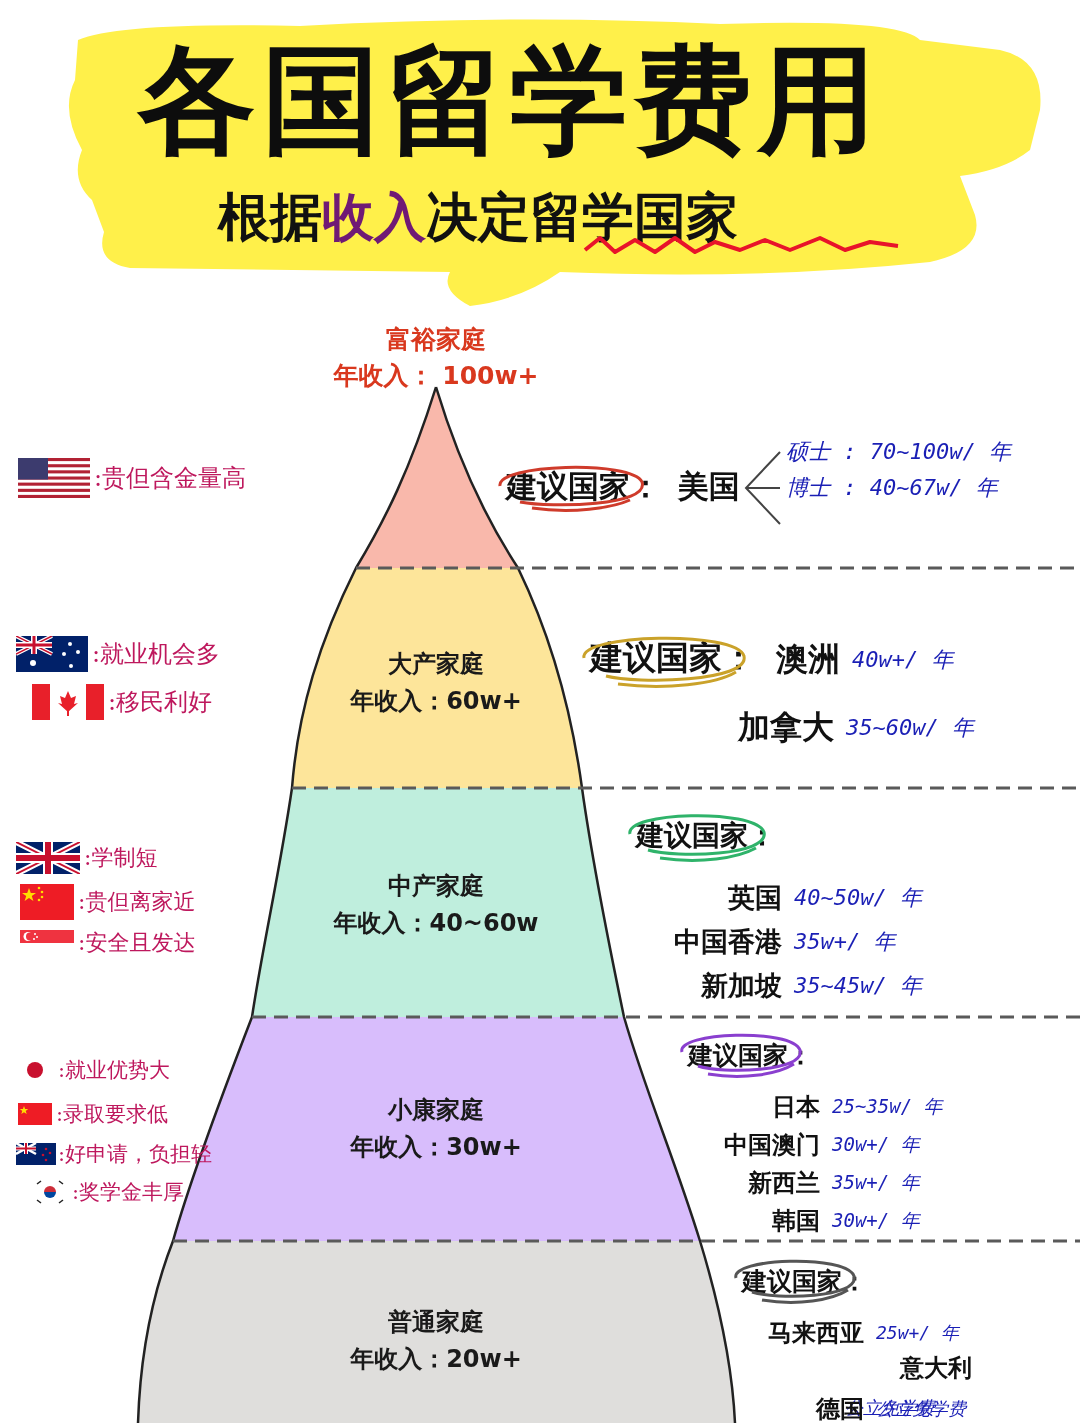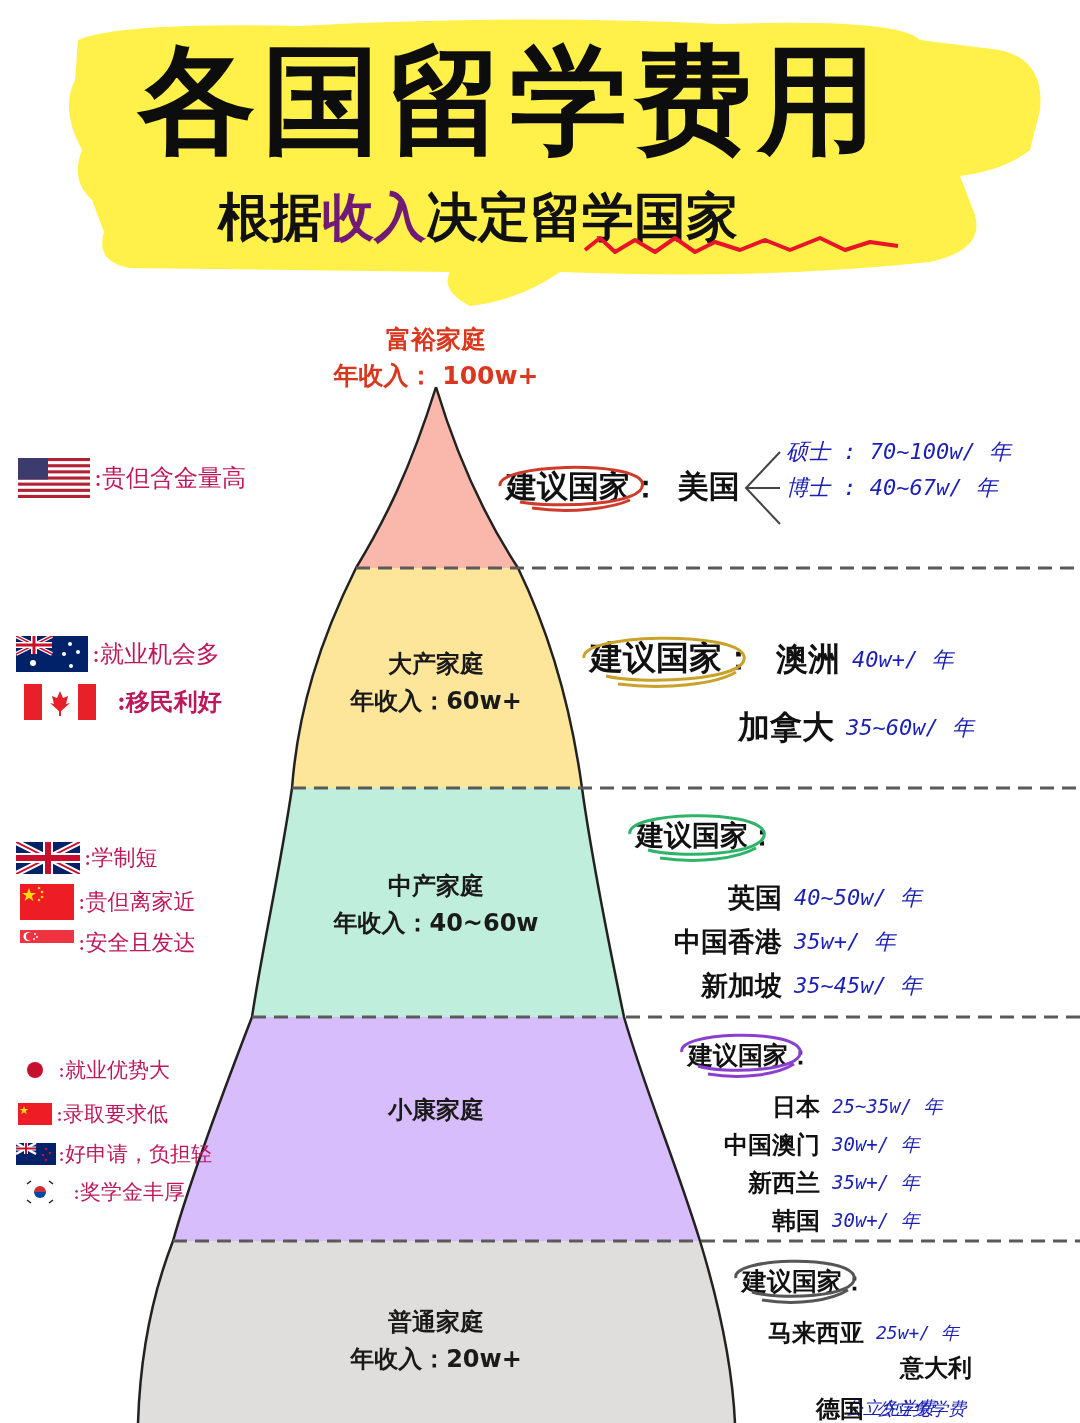--- a/index.html
+++ b/index.html
@@ -65,20 +65,21 @@
 <div class="abs tier-label" style="left:286px;top:646px;">
   <div>大产家庭</div>
   <div>年收入：60w+</div>
 </div>
 <div class="abs tier-label" style="left:286px;top:868px;">
   <div>中产家庭</div>
   <div>年收入：40~60w</div>
 </div>
 <div class="abs tier-label" style="left:286px;top:1092px;">
   <div>小康家庭</div>
+  <div>年收入：30w+</div>
 </div>
 <div class="abs tier-label" style="left:286px;top:1304px;">
   <div>普通家庭</div>
   <div>年收入：20w+</div>
 </div>
 
 <div class="abs rec" style="left:506px;top:466px;">
   <span class="circled">
     <svg width="160" height="62">
         <path d="M8 30 C4 8 140 4 150 26 C158 50 60 52 28 46 M40 52 C80 58 120 52 138 44" fill="none" stroke="#cf3b2b" stroke-width="3"></path>
@@ -206,21 +207,21 @@
     <path d="M18 0 V18 M0 9 H36" stroke="#c8102e" stroke-width="3"></path>
     <circle cx="17" cy="27" r="3" fill="#fff"></circle>
       <circle cx="54" cy="8" r="2" fill="#fff"></circle>
       <circle cx="62" cy="16" r="2" fill="#fff"></circle>
       <circle cx="48" cy="18" r="2" fill="#fff"></circle>
       <circle cx="55" cy="30" r="2" fill="#fff"></circle>
   </svg>
   <span class="note">:<span>就业机会多</span></span>
 </div>
 
-<div class="row" style="left:24px;top:684px;gap:21px;font-weight:bold;">
+<div class="row" style="left:32px;top:684px;gap:4px;">
   <svg width="72" height="36">
     <rect width="72" height="36" fill="#fff"></rect>
     <rect width="18" height="36" fill="#e8202a"></rect>
       <rect x="54" width="18" height="36" fill="#e8202a"></rect>
     <path d="M36 7 L39 14 L44 12 L42 20 L46 19 L36 28 L26 19 L30 20 L28 12 L33 14 Z" fill="#e8202a"></path>
     <rect x="35" y="26" width="2" height="6" fill="#e8202a"></rect>
   </svg>
   <span class="note">:<span>移民利好</span></span>
 </div>
 
@@ -282,21 +283,21 @@
     <path d="M10 0 V11 M0 5.5 H20" stroke="#fff" stroke-width="4"></path>
     <path d="M10 0 V11 M0 5.5 H20" stroke="#c8102e" stroke-width="2"></path>
     <circle cx="30" cy="6" r="1.3" fill="#c8102e"></circle>
       <circle cx="34" cy="10" r="1.3" fill="#c8102e"></circle>
       <circle cx="27" cy="12" r="1.3" fill="#c8102e"></circle>
       <circle cx="30" cy="17" r="1.3" fill="#c8102e"></circle>
   </svg>
   <span class="note" style="font-size:21px;">:<span>好申请，负担轻</span></span>
 </div>
 
-<div class="row" style="left:24px;top:1178px;gap:17px;">
+<div class="row" style="left:34px;top:1178px;gap:6px;">
   <svg width="32" height="26">
     <rect width="32" height="26" fill="#fff"></rect>
     <path d="M10 13 A6 6 0 0 1 22 13 Z" fill="#cd2e3a"></path>
     <path d="M10 13 A6 6 0 0 0 22 13 Z" fill="#0047a0"></path>
     <g stroke="#222" stroke-width="1.5">
         <line x1="3" y1="5" x2="7" y2="2"></line>
         <line x1="25" y1="2" x2="29" y2="5"></line>
         <line x1="3" y1="21" x2="7" y2="24"></line>
         <line x1="25" y1="24" x2="29" y2="21"></line>
       </g>

